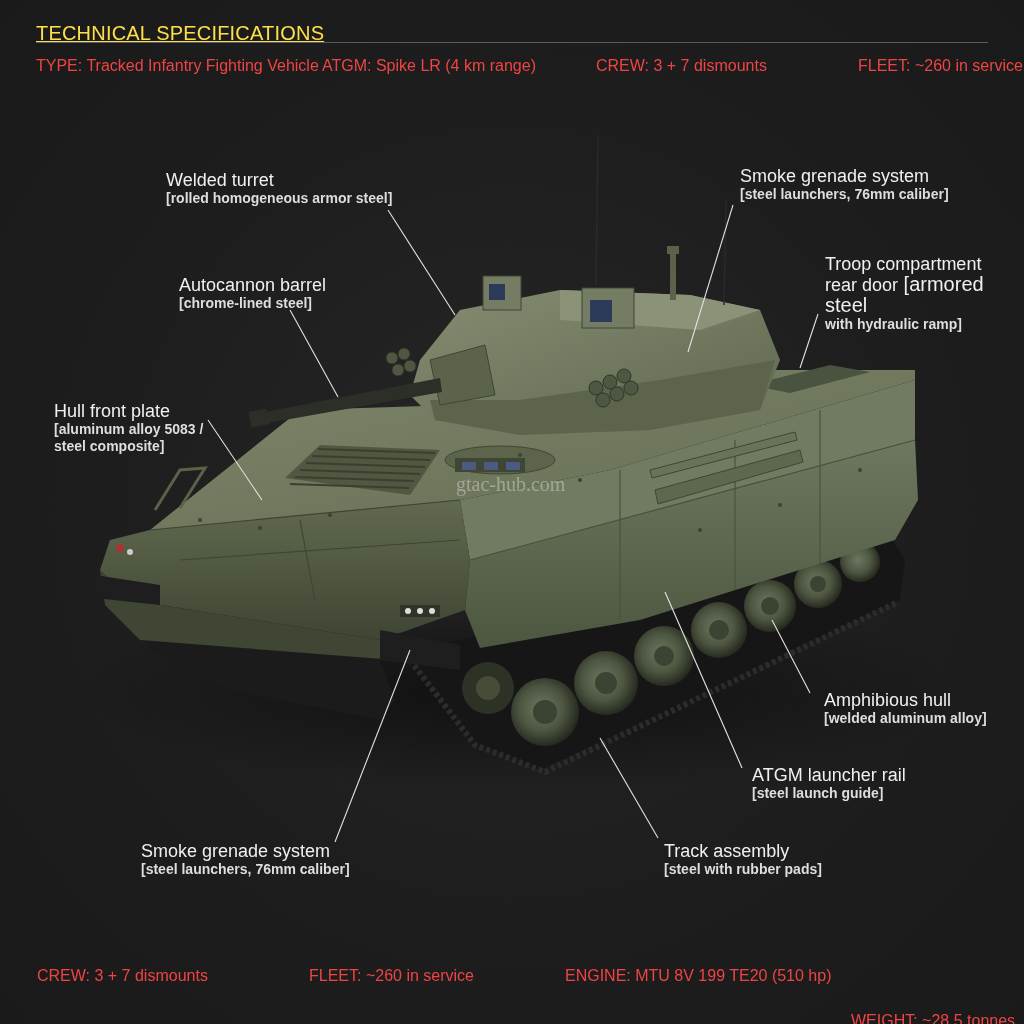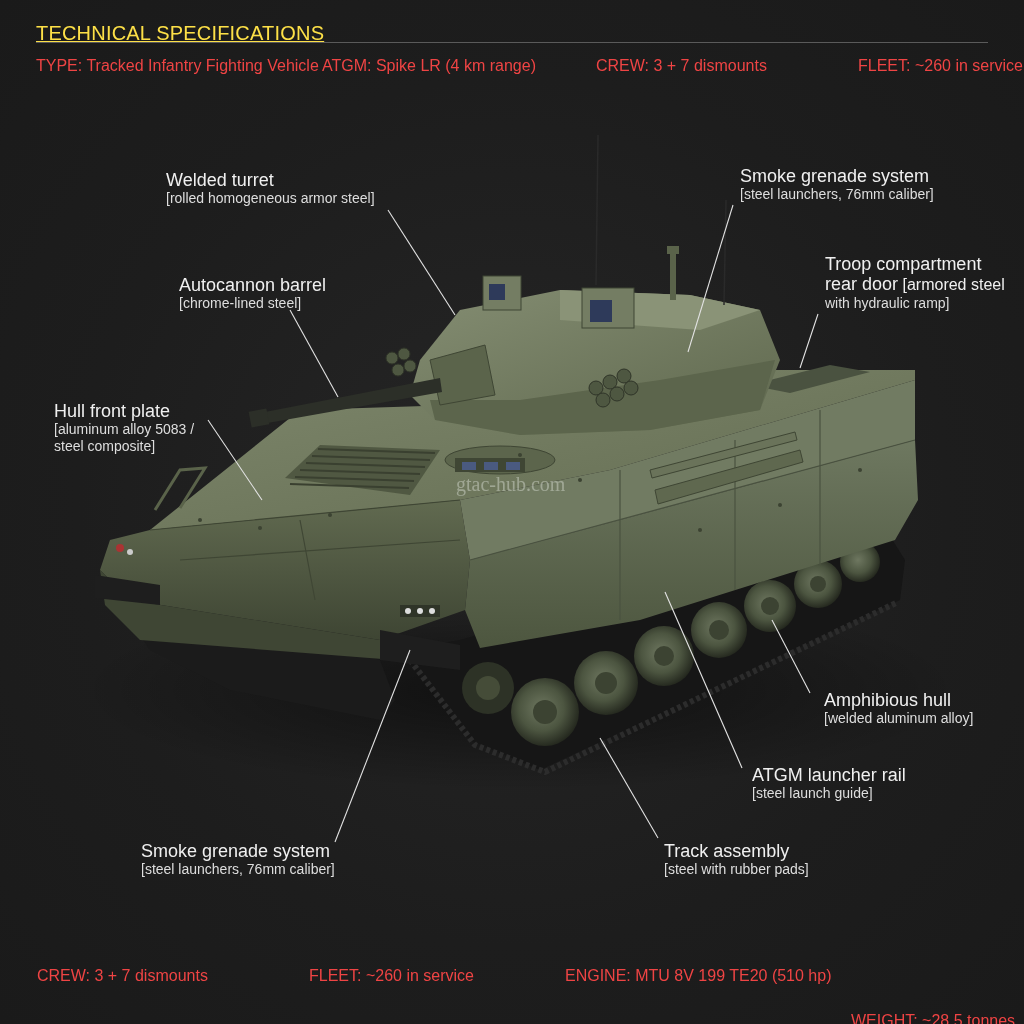--- a/index.html
+++ b/index.html
@@ -5,22 +5,22 @@
   html,body{margin:0;padding:0;}
   body{width:1024px;height:1024px;background:#1f1f1f;position:relative;overflow:hidden;
        font-family:"Liberation Sans","DejaVu Sans",sans-serif;color:#e8e8e8;}
   .bgshade{position:absolute;left:0;top:0;width:1024px;height:1024px;
        background:radial-gradient(ellipse at 50% 50%, #262626 0%, #1d1d1d 60%, #1a1a1a 100%);}
   .hdr-title{position:absolute;left:36px;top:22px;font-size:20px;letter-spacing:0.2px;color:#fde047;text-decoration:underline;}
   .hdr-rule{position:absolute;left:36px;top:42px;width:952px;height:1px;background:#5a5a5a;}
   .spec{position:absolute;font-size:16px;color:#ef4444;white-space:nowrap;}
   .callout{position:absolute;color:#f0f0f0;}
   .callout .t{font-size:18px;line-height:20px;display:block;}
-  .callout .s{font-size:14px;line-height:17px;display:block;color:#dedede;}
-  .callout .inline{font-size:16px;}
+  .callout .s{font-size:14px;line-height:17px;display:block;color:#dedede;font-weight:bold;}
+  .callout .inline{font-size:20px;}
   svg.scene{position:absolute;left:0;top:0;}
   .wm{position:absolute;left:456px;top:473px;font-size:20px;color:rgba(220,225,215,0.45);font-family:Liberation Serif, serif;}
 </style>
 </head>
 <body>
 
 <div class="bgshade"></div>
 
 <div class="hdr-title">TECHNICAL SPECIFICATIONS</div>
 <div class="hdr-rule"></div>

